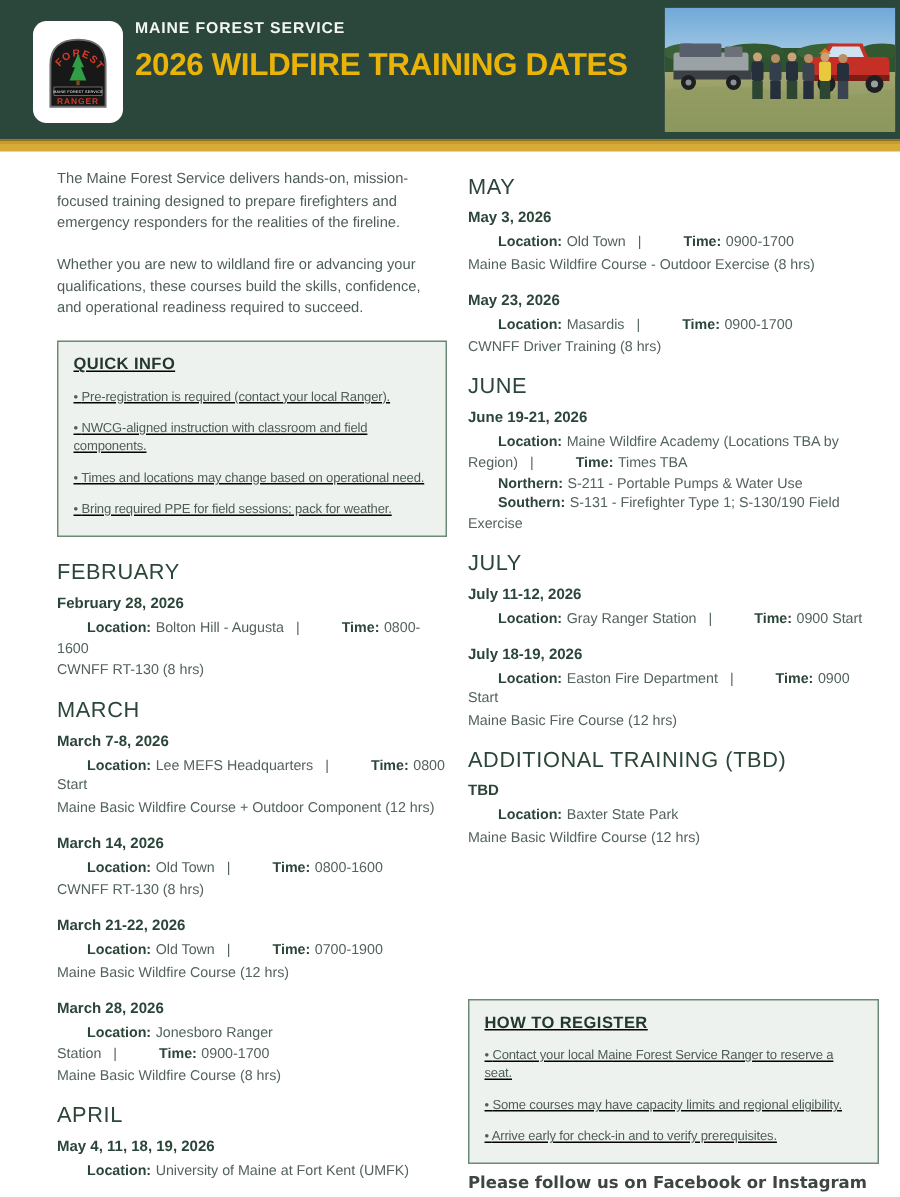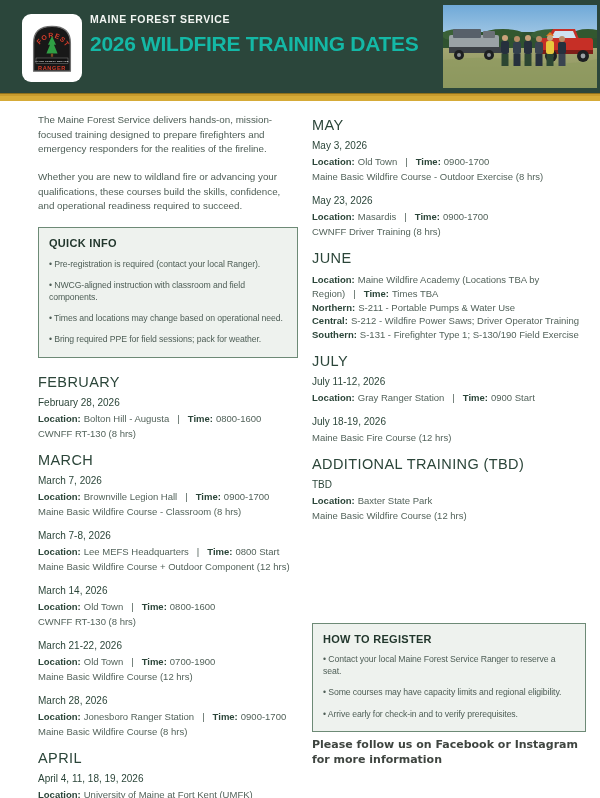--- a/index.html
+++ b/index.html
@@ -6,46 +6,46 @@
   html,body { background:#ffffff; }
   body { width:600px; font-family:"Liberation Sans", sans-serif; -webkit-font-smoothing:antialiased; }
   .page { width:600px; height:798px; background:#fff; overflow:hidden; position:relative; }
 
   
   .header { position:relative; height:93px; background:#2b463b; }
   .logo-box { position:absolute; left:22px; top:14px; width:60px; height:68px;
               background:#fff; border-radius:9px; display:flex; align-items:center; justify-content:center; }
   .header-text { position:absolute; left:90px; top:13px; color:#fff; }
   .agency { font-size:10.5px; font-weight:bold; letter-spacing:0.6px; color:#f2f5f2; }
-  .main-title { font-size:21px; font-weight:bold; letter-spacing:-0.3px; white-space:nowrap; margin-top:7px; color:#14b8a6; }
+  .main-title { font-size:21px; font-weight:bold; letter-spacing:-0.3px; white-space:nowrap; margin-top:7px; color:#eab308; }
   .tagline { font-size:9.5px; margin-top:8px; color:#dde6e0; }
   .photo { position:absolute; right:3px; top:5px; width:154px; height:83px; overflow:hidden; }
   .gold-bar { height:8px; background:linear-gradient(#8f711c 0 1px, #c79b2d 1px 3px, #d6ab38 3px 100%); }
 
   
   .content { display:flex; padding:12px 14px 0 38px; gap:14px; }
   .col-left  { width:260px; flex:none; }
   .col-right { width:274px; flex:none; }
 
   
   .intro p { font-size:9.8px; line-height:1.5; color:#4e5e56; margin-bottom:13px; }
 
   
-  .info-box { background:#eef2ee; border:1px solid #6d8a76; padding:9px 10px 11px 10px; margin:6px 0 16px 0; }
+  .info-box { background:#eef2ee; border:1px solid #6d8a76; padding:9px 10px 11px 10px; margin:6px 0 16px 0;text-decoration:underline; }
   .info-box h2 { font-size:11px; font-weight:bold; color:#22372d; letter-spacing:0.3px; }
   .bullet { font-size:8.7px; letter-spacing:-0.1px; color:#4e5e56; margin-top:9.5px; line-height:1.35; }
   .bullet::before { content:"• "; }
 
   
   .month-heading { font-size:14.5px; font-weight:normal; letter-spacing:0.4px; color:#2b4539; margin:4px 0 7px 0; }
   .month-section { margin-bottom:6px; }
   .entry { margin-bottom:11px; }
-  .entry-date { font-size:10px; font-weight:normal; color:#2b4539; margin-bottom:4px; }
+  .entry-date { font-size:10px; font-weight:bold; color:#2b4539; margin-bottom:4px; }
   .entry-line { font-size:9.5px; color:#53635b; line-height:1.45; }
-  .entry-line .lbl { font-weight:bold; color:#2b4539; margin-right:3px; }
+  .entry-line .lbl { font-weight:bold; color:#2b4539; margin-right:3px;margin-left:20px; }
   .entry-line .sep { margin:0 8px; color:#53635b; }
   .entry-course { font-size:9.5px; color:#53635b; line-height:1.5; margin-top:1px; }
   .region-line .lbl { margin-right:3px; }
 
   
   .register-box { margin-top:100px; margin-bottom:4px; }
   .follow-text { font-family:"DejaVu Sans", sans-serif; font-size:11px; font-weight:bold;
                  color:#3f4540; line-height:1.35; margin-top:6px; }
 </style>
 </head>
@@ -170,25 +170,20 @@
             <h3 class="month-heading">FEBRUARY</h3>
             <div class="entry">
               <div class="entry-date">February 28, 2026</div>
               <div class="entry-line"><span class="lbl">Location:</span><span class="val">Bolton Hill - Augusta</span><span class="sep">|</span><span class="lbl">Time:</span><span class="val">0800-1600</span></div>
               <div class="entry-course">CWNFF RT-130 (8 hrs)</div>
             </div>
           </section>
           <section class="month-section">
             <h3 class="month-heading">MARCH</h3>
             <div class="entry">
-              <div class="entry-date">March 7, 2026</div>
-              <div class="entry-line"><span class="lbl">Location:</span><span class="val">Brownville Legion Hall</span><span class="sep">|</span><span class="lbl">Time:</span><span class="val">0900-1700</span></div>
-              <div class="entry-course">Maine Basic Wildfire Course - Classroom (8 hrs)</div>
-            </div>
-            <div class="entry">
               <div class="entry-date">March 7-8, 2026</div>
               <div class="entry-line"><span class="lbl">Location:</span><span class="val">Lee MEFS Headquarters</span><span class="sep">|</span><span class="lbl">Time:</span><span class="val">0800 Start</span></div>
               <div class="entry-course">Maine Basic Wildfire Course + Outdoor Component (12 hrs)</div>
             </div>
             <div class="entry">
               <div class="entry-date">March 14, 2026</div>
               <div class="entry-line"><span class="lbl">Location:</span><span class="val">Old Town</span><span class="sep">|</span><span class="lbl">Time:</span><span class="val">0800-1600</span></div>
               <div class="entry-course">CWNFF RT-130 (8 hrs)</div>
             </div>
             <div class="entry">
@@ -198,21 +193,21 @@
             </div>
             <div class="entry">
               <div class="entry-date">March 28, 2026</div>
               <div class="entry-line"><span class="lbl">Location:</span><span class="val">Jonesboro Ranger Station</span><span class="sep">|</span><span class="lbl">Time:</span><span class="val">0900-1700</span></div>
               <div class="entry-course">Maine Basic Wildfire Course (8 hrs)</div>
             </div>
           </section>
           <section class="month-section">
             <h3 class="month-heading">APRIL</h3>
             <div class="entry">
-              <div class="entry-date">April 4, 11, 18, 19, 2026</div>
+              <div class="entry-date">May 4, 11, 18, 19, 2026</div>
               <div class="entry-line"><span class="lbl">Location:</span><span class="val">University of Maine at Fort Kent (UMFK)</span></div>
             </div>
           </section>
         </div>
     </div>
 
     <div class="col-right">
       <div>
           <section class="month-section">
             <h3 class="month-heading">MAY</h3>
@@ -223,34 +218,35 @@
             </div>
             <div class="entry">
               <div class="entry-date">May 23, 2026</div>
               <div class="entry-line"><span class="lbl">Location:</span><span class="val">Masardis</span><span class="sep">|</span><span class="lbl">Time:</span><span class="val">0900-1700</span></div>
               <div class="entry-course">CWNFF Driver Training (8 hrs)</div>
             </div>
           </section>
           <section class="month-section">
             <h3 class="month-heading">JUNE</h3>
             <div class="entry">
+              <div class="entry-date">June 19-21, 2026</div>
               <div class="entry-line"><span class="lbl">Location:</span><span class="val">Maine Wildfire Academy (Locations TBA by Region)</span><span class="sep">|</span><span class="lbl">Time:</span><span class="val">Times TBA</span></div>
               <div class="entry-line region-line"><span class="lbl">Northern:</span><span class="val">S-211 - Portable Pumps &amp; Water Use</span></div>
-              <div class="entry-line region-line"><span class="lbl">Central:</span><span class="val">S-212 - Wildfire Power Saws; Driver Operator Training</span></div>
               <div class="entry-line region-line"><span class="lbl">Southern:</span><span class="val">S-131 - Firefighter Type 1; S-130/190 Field Exercise</span></div>
             </div>
           </section>
           <section class="month-section">
             <h3 class="month-heading">JULY</h3>
             <div class="entry">
               <div class="entry-date">July 11-12, 2026</div>
               <div class="entry-line"><span class="lbl">Location:</span><span class="val">Gray Ranger Station</span><span class="sep">|</span><span class="lbl">Time:</span><span class="val">0900 Start</span></div>
             </div>
             <div class="entry">
               <div class="entry-date">July 18-19, 2026</div>
+              <div class="entry-line"><span class="lbl">Location:</span><span class="val">Easton Fire Department</span><span class="sep">|</span><span class="lbl">Time:</span><span class="val">0900 Start</span></div>
               <div class="entry-course">Maine Basic Fire Course (12 hrs)</div>
             </div>
           </section>
           <section class="month-section">
             <h3 class="month-heading">ADDITIONAL TRAINING (TBD)</h3>
             <div class="entry">
               <div class="entry-date">TBD</div>
               <div class="entry-line"><span class="lbl">Location:</span><span class="val">Baxter State Park</span></div>
               <div class="entry-course">Maine Basic Wildfire Course (12 hrs)</div>
             </div>

